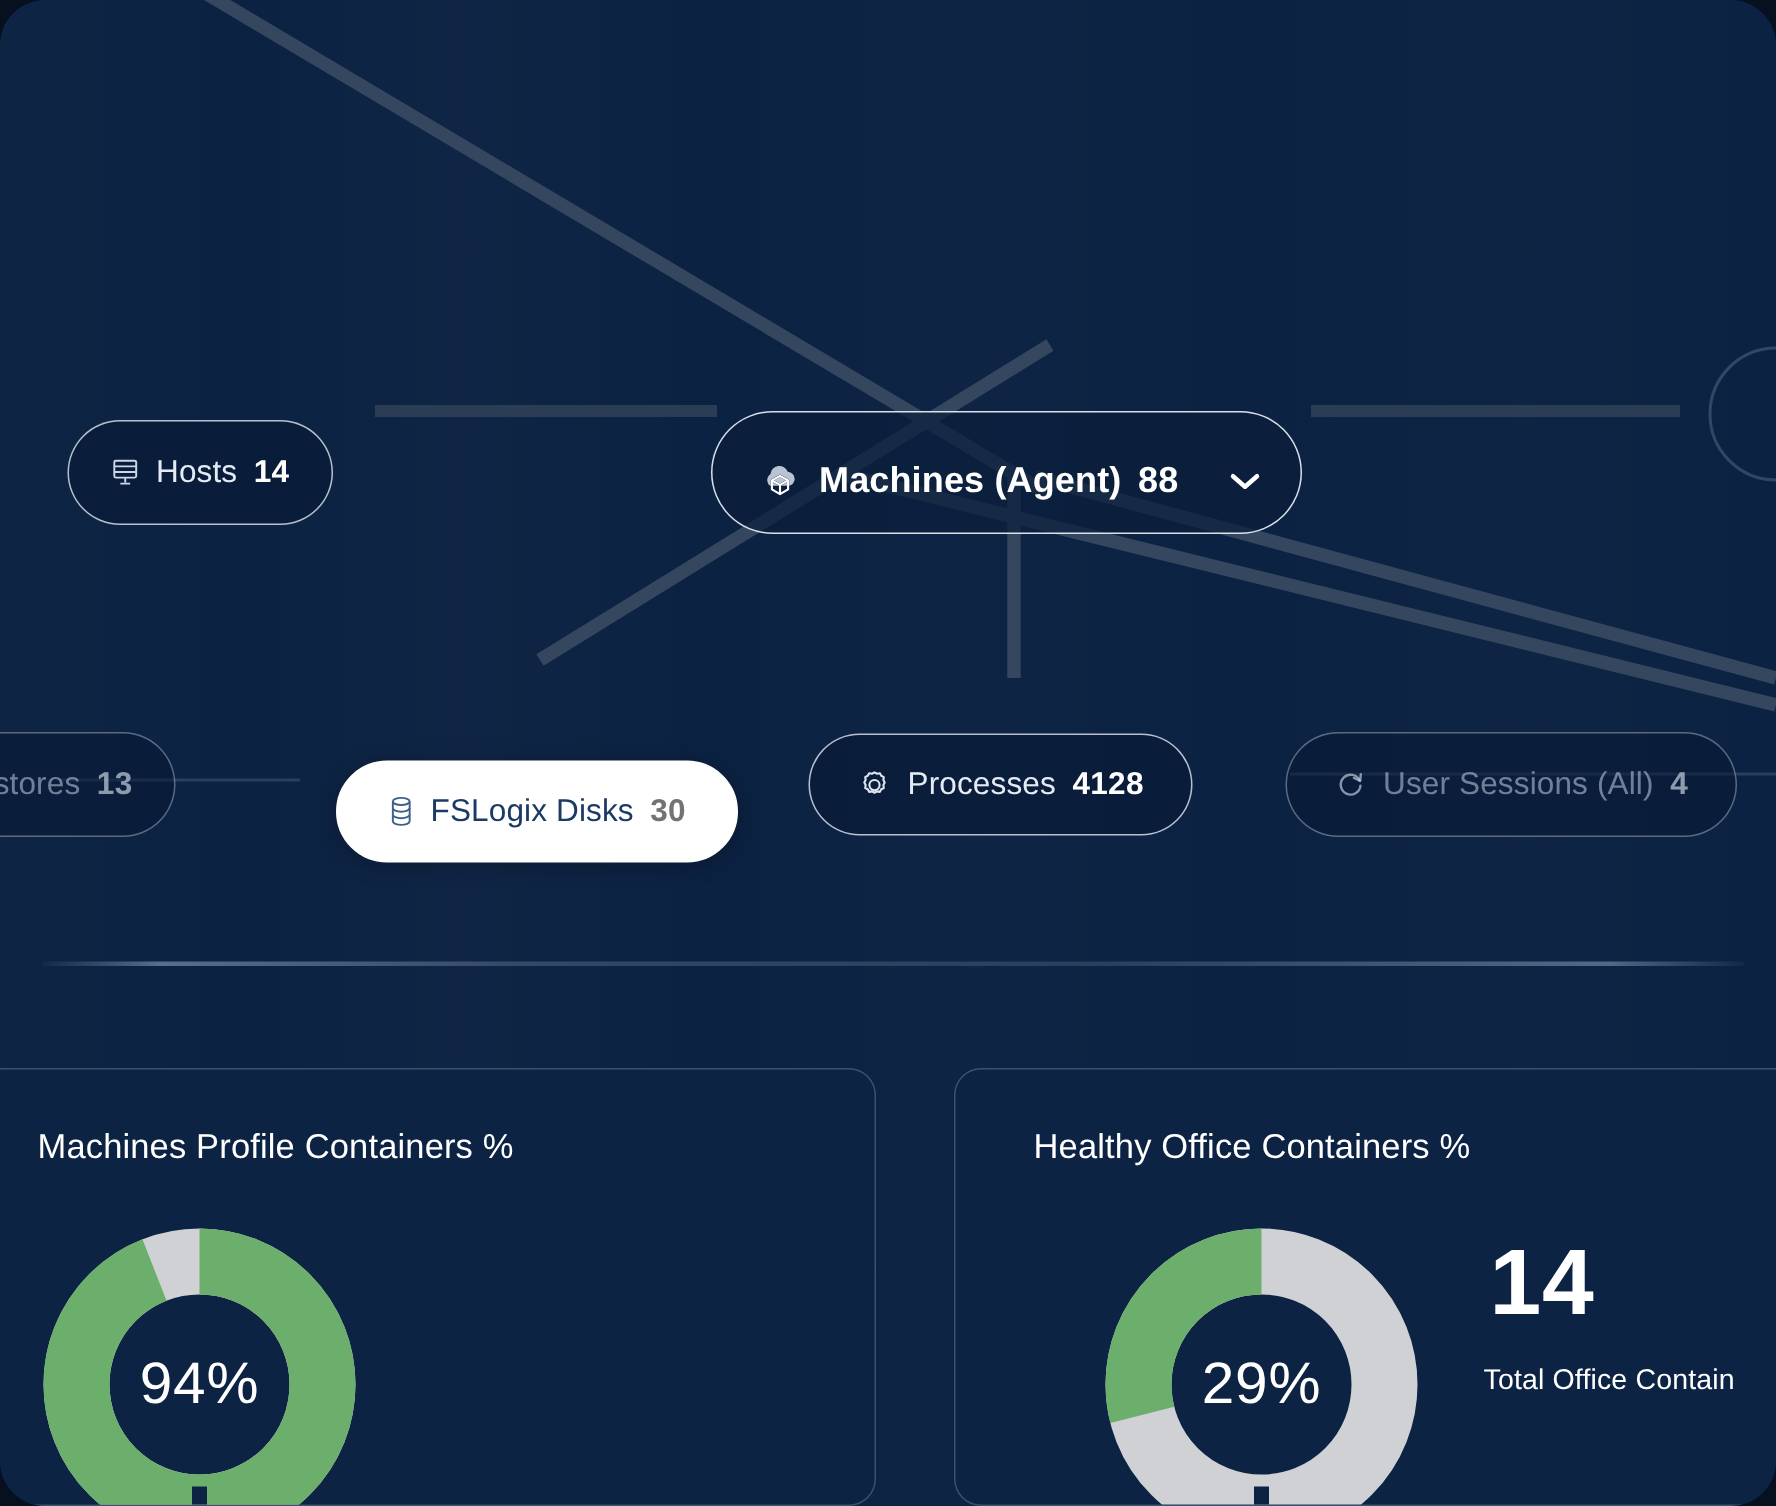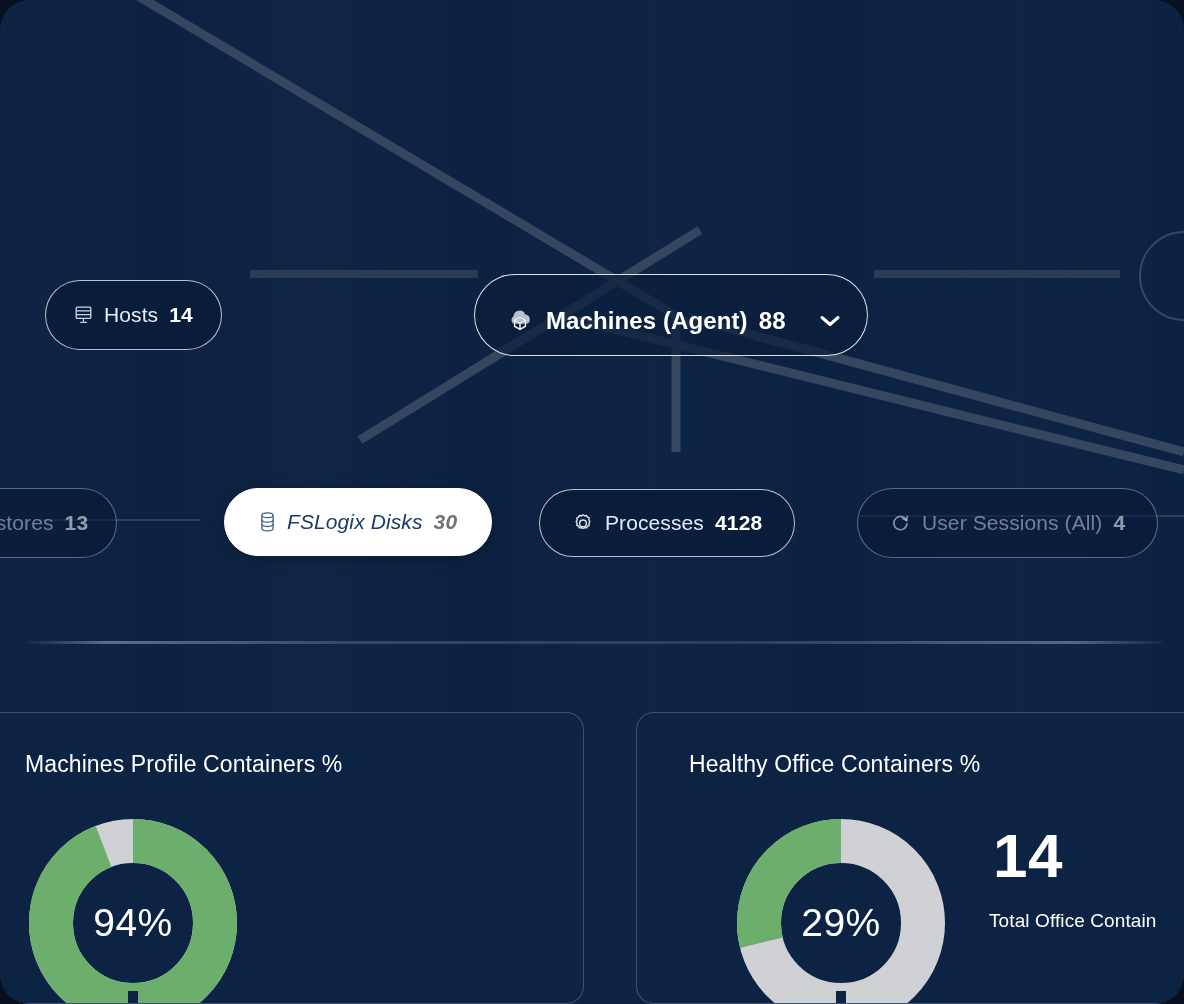--- a/index.html
+++ b/index.html
@@ -288,21 +288,21 @@
       </span>
       <span class="n-label">Hosts</span>
       <span class="n-count">14</span>
     </div>
 
     <div class="node outline faded" id="node-datastores" style="left:-78px; top:448px; height:70px; padding:0 28px;">
       <span class="n-label">Datastores</span>
       <span class="n-count">13</span>
     </div>
 
-    <div class="node solid" id="node-fslogix" style="left:224px; top:448px; height:68px; padding:0 34px;font-style:italic;">
+    <div class="node solid" id="node-fslogix" style="left:224px; top:467px; height:68px; padding:0 34px;">
       <span class="icon">
         <svg width="17" height="22" viewBox="0 0 17 22">
           <g fill="none" stroke="#41618c" stroke-width="1.3">
             <ellipse cx="8.5" cy="4.3" rx="5.6" ry="2.4"></ellipse>
             <path d="M2.9 4.3v13.2c0 1.3 2.5 2.4 5.6 2.4s5.6-1.1 5.6-2.4V4.3"></path>
             <path d="M2.9 8.7c0 1.3 2.5 2.4 5.6 2.4s5.6-1.1 5.6-2.4"></path>
             <path d="M2.9 13.1c0 1.3 2.5 2.4 5.6 2.4s5.6-1.1 5.6-2.4"></path>
           </g>
         </svg>
       </span>

